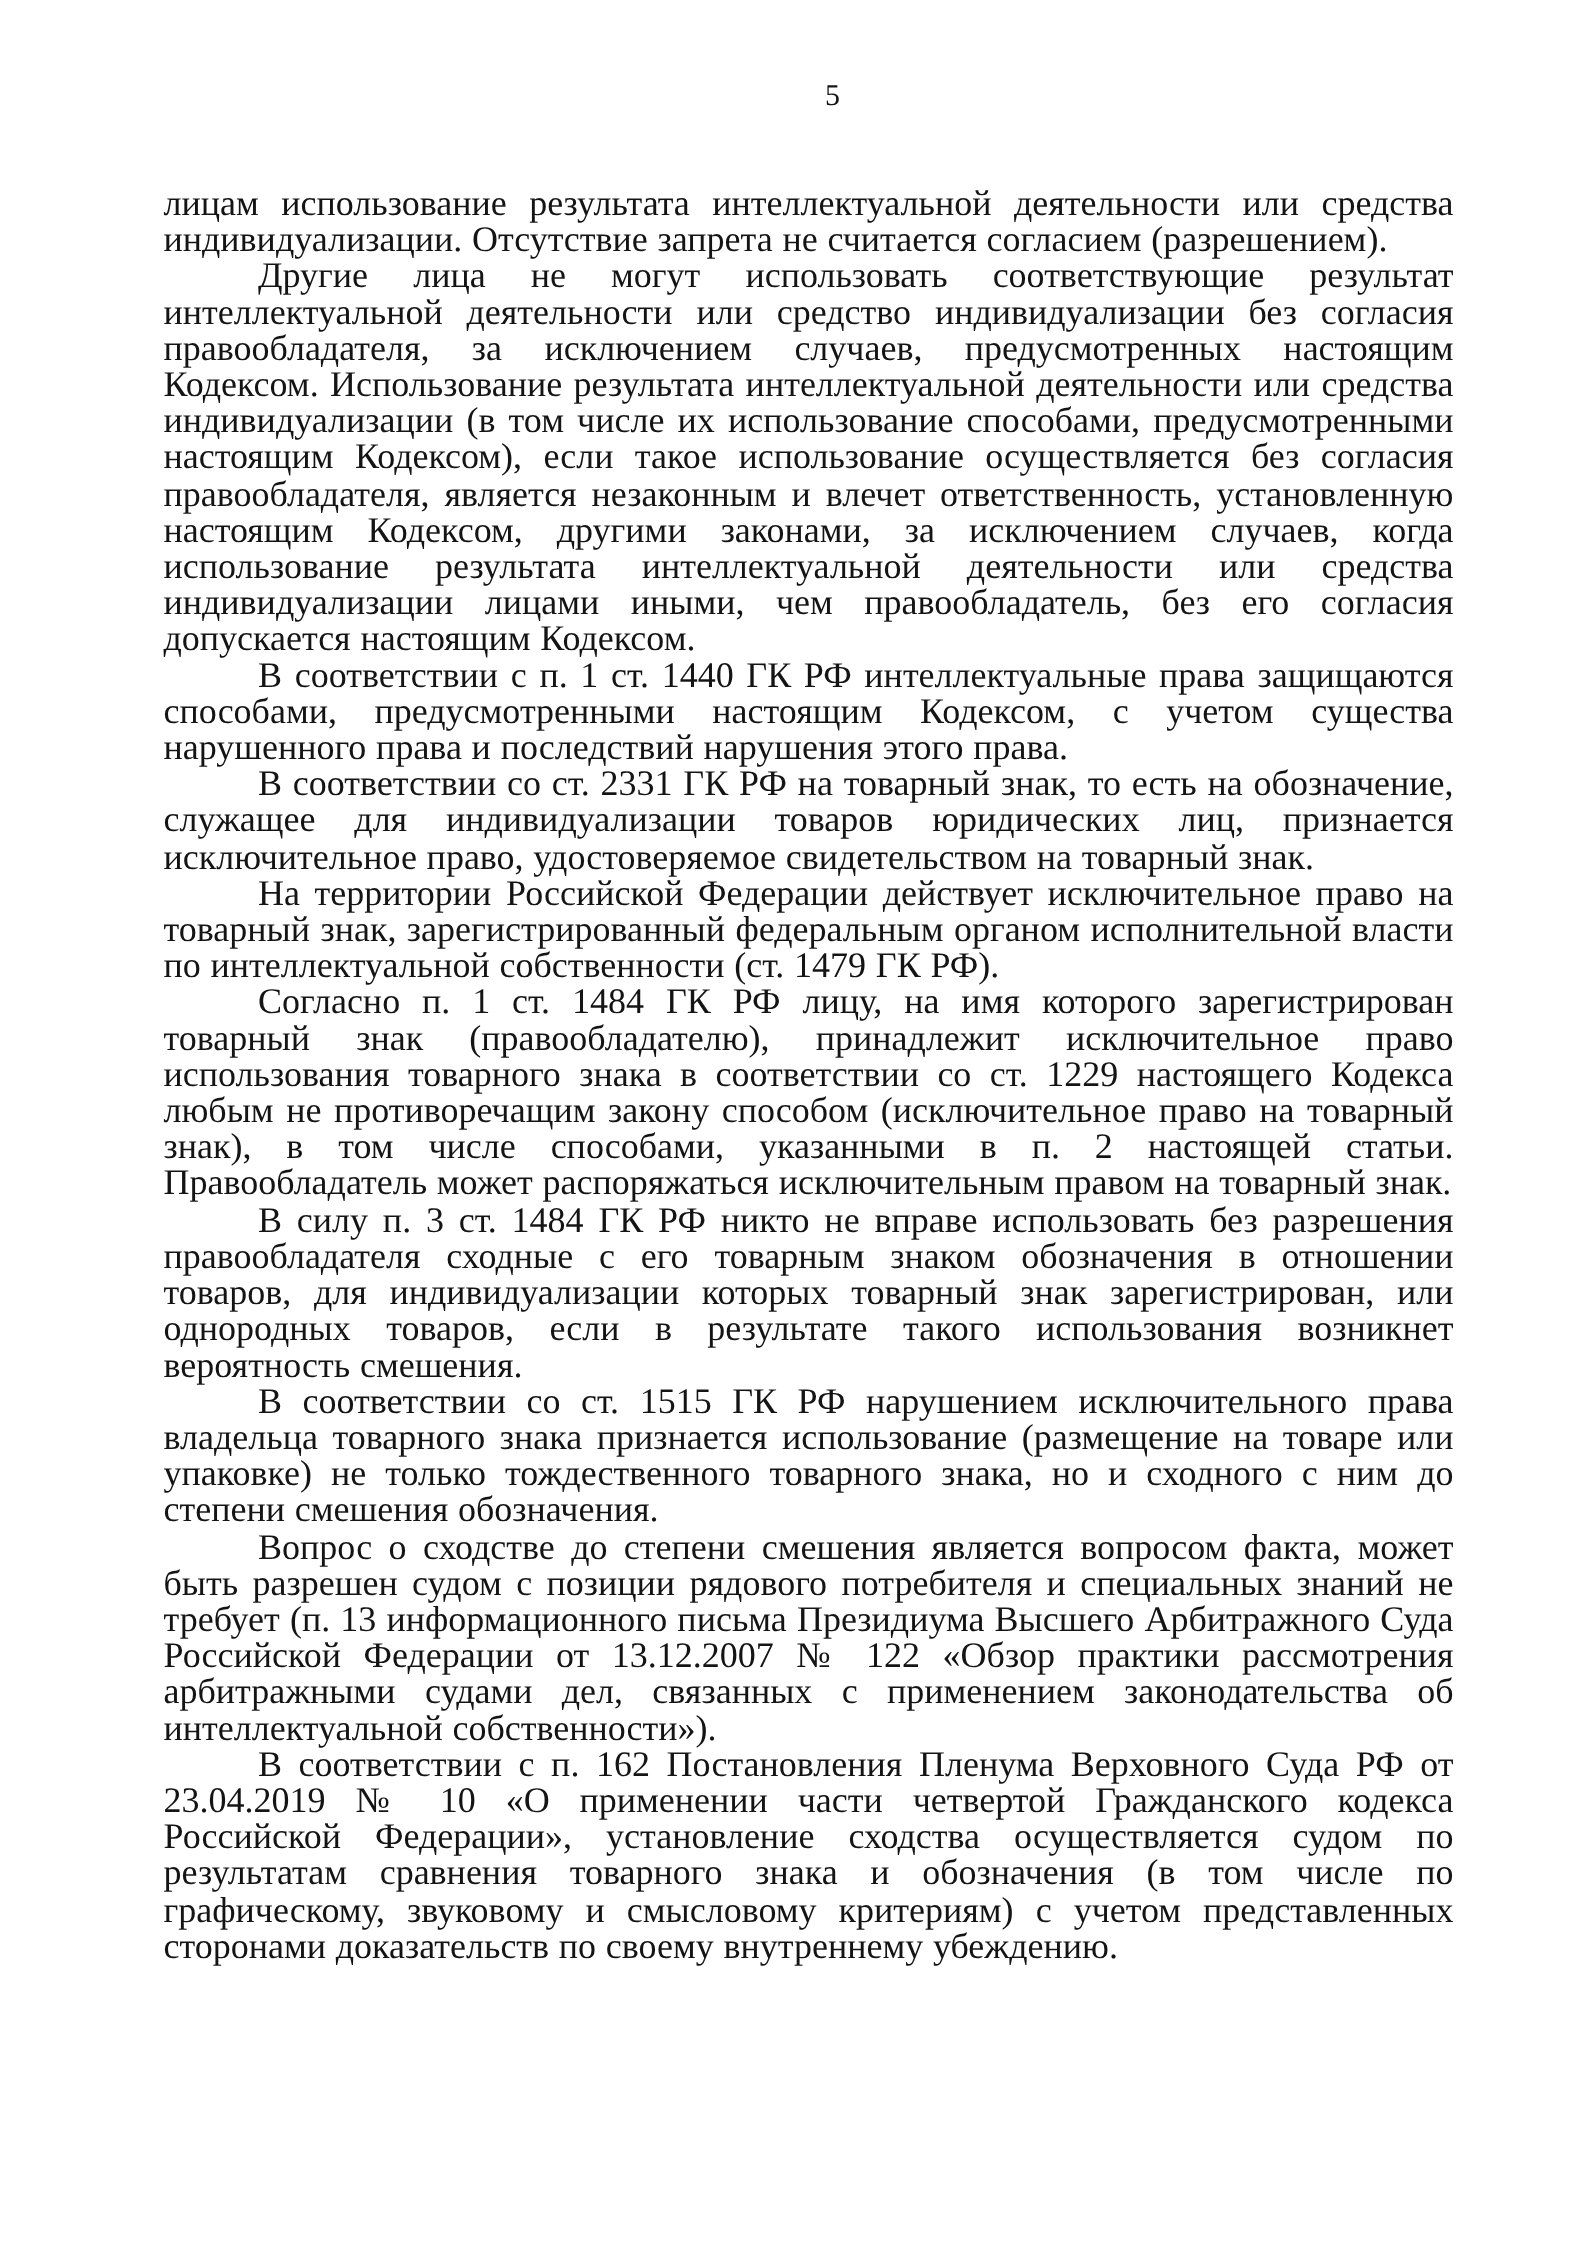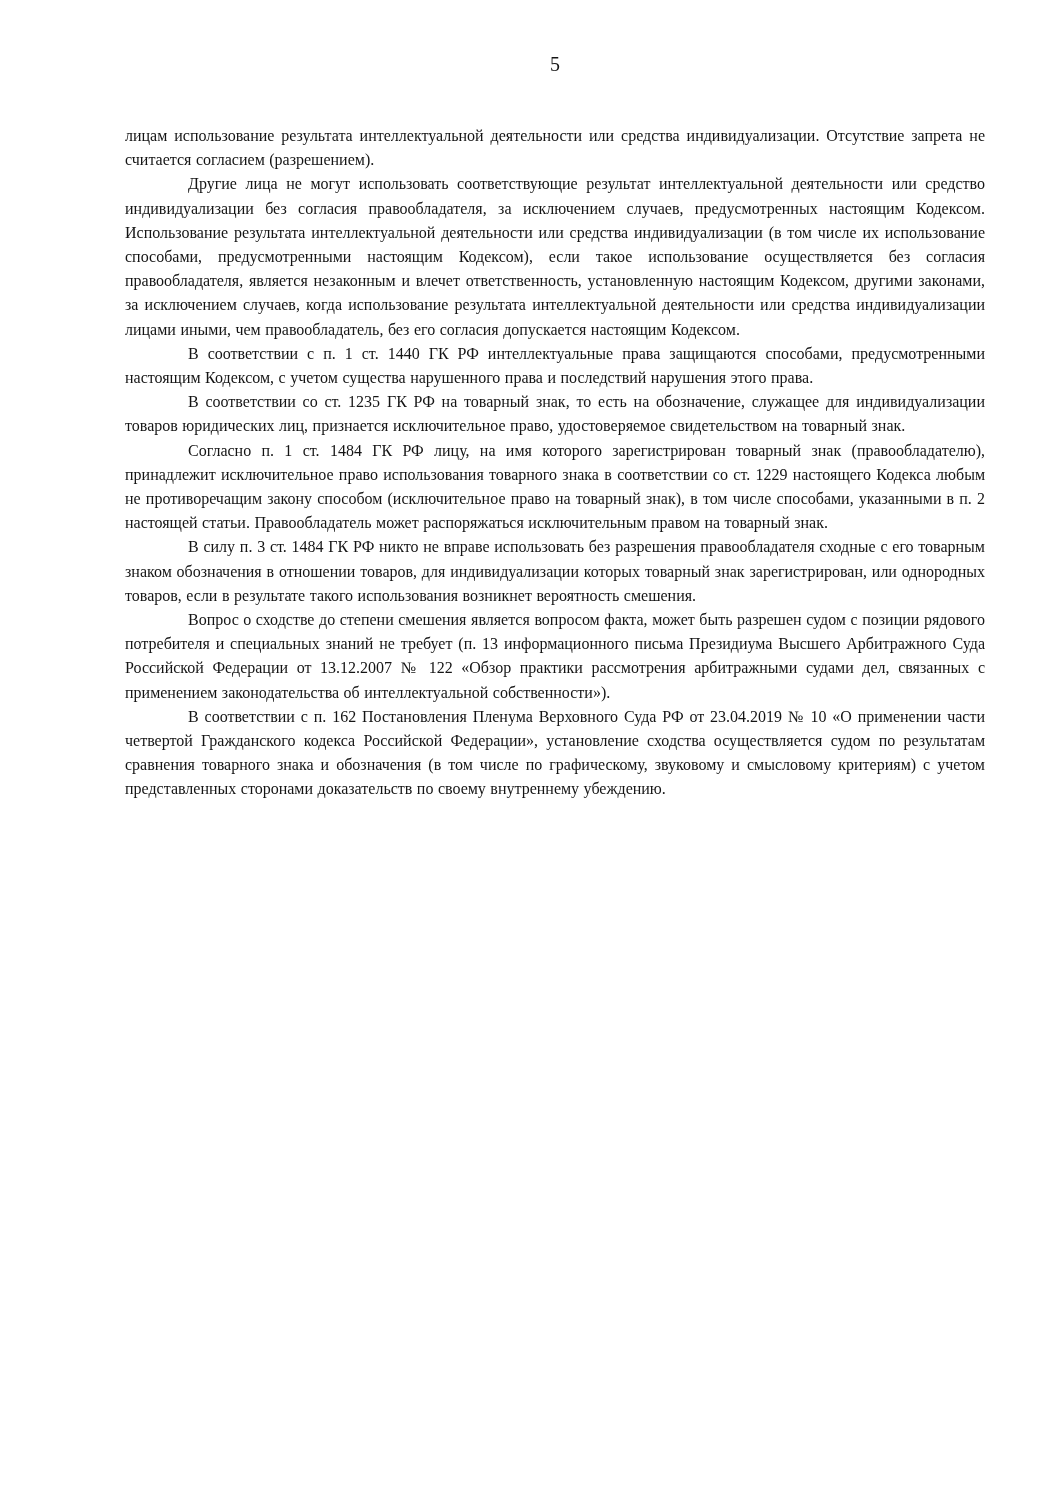--- a/index.html
+++ b/index.html
@@ -21,23 +21,23 @@
     top: 52px;
     left: 125px;
     width: 860px;
     text-align: center;
     font-size: 20px;
     line-height: 24px;
   }
   .doc-body {
     position: absolute;
     top: 124px;
-    left: 125px;
+    left: 109px;
     width: 860px;
-    font-size: 16px;
+    font-size: 24px;
     line-height: 24.2px;
     text-align: justify;
   }
   .para {
     margin: 0;
     padding: 0;
     text-indent: 63px;
     word-spacing: 0.5px;
   }
   .para.continuation {
@@ -47,19 +47,21 @@
 </head>
 <body>
 
 <div class="page">
   <div class="page-number">5</div>
 
   <div class="doc-body">
     <p class="para continuation">лицам использование результата интеллектуальной деятельности или средства индивидуализации. Отсутствие запрета не считается согласием (разрешением).</p>
     <p class="para">Другие лица не могут использовать соответствующие результат интеллектуальной деятельности или средство индивидуализации без согласия правообладателя, за исключением случаев, предусмотренных настоящим Кодексом. Использование результата интеллектуальной деятельности или средства индивидуализации (в том числе их использование способами, предусмотренными настоящим Кодексом), если такое использование осуществляется без согласия правообладателя, является незаконным и влечет ответственность, установленную настоящим Кодексом, другими законами, за исключением случаев, когда использование результата интеллектуальной деятельности или средства индивидуализации лицами иными, чем правообладатель, без его согласия допускается настоящим Кодексом.</p>
     <p class="para">В соответствии с п. 1 ст. 1440 ГК РФ интеллектуальные права защищаются способами, предусмотренными настоящим Кодексом, с учетом существа нарушенного права и последствий нарушения этого права.</p>
-    <p class="para">В соответствии со ст. 1235 ГК РФ на товарный знак, то есть на обозначение, служащее для индивидуализации товаров юридических лиц, признается исключительное право, удостоверяемое свидетельством на товарный знак.</p>
+    <p class="para">В соответствии со ст. 2331 ГК РФ на товарный знак, то есть на обозначение, служащее для индивидуализации товаров юридических лиц, признается исключительное право, удостоверяемое свидетельством на товарный знак.</p>
+    <p class="para">На территории Российской Федерации действует исключительное право на товарный знак, зарегистрированный федеральным органом исполнительной власти по интеллектуальной собственности (ст. 1479 ГК РФ).</p>
     <p class="para">Согласно п. 1 ст. 1484 ГК РФ лицу, на имя которого зарегистрирован товарный знак (правообладателю), принадлежит исключительное право использования товарного знака в соответствии со ст. 1229 настоящего Кодекса любым не противоречащим закону способом (исключительное право на товарный знак), в том числе способами, указанными в п. 2 настоящей статьи. Правообладатель может распоряжаться исключительным правом на товарный знак.</p>
     <p class="para">В силу п. 3 ст. 1484 ГК РФ никто не вправе использовать без разрешения правообладателя сходные с его товарным знаком обозначения в отношении товаров, для индивидуализации которых товарный знак зарегистрирован, или однородных товаров, если в результате такого использования возникнет вероятность смешения.</p>
+    <p class="para">В соответствии со ст. 1515 ГК РФ нарушением исключительного права владельца товарного знака признается использование (размещение на товаре или упаковке) не только тождественного товарного знака, но и сходного с ним до степени смешения обозначения.</p>
     <p class="para">Вопрос о сходстве до степени смешения является вопросом факта, может быть разрешен судом с позиции рядового потребителя и специальных знаний не требует (п. 13 информационного письма Президиума Высшего Арбитражного Суда Российской Федерации от 13.12.2007 № 122 «Обзор практики рассмотрения арбитражными судами дел, связанных с применением законодательства об интеллектуальной собственности»).</p>
     <p class="para">В соответствии с п. 162 Постановления Пленума Верховного Суда РФ от 23.04.2019 № 10 «О применении части четвертой Гражданского кодекса Российской Федерации», установление сходства осуществляется судом по результатам сравнения товарного знака и обозначения (в том числе по графическому, звуковому и смысловому критериям) с учетом представленных сторонами доказательств по своему внутреннему убеждению.</p>
   </div>
 </div>
 
 </body></html>

